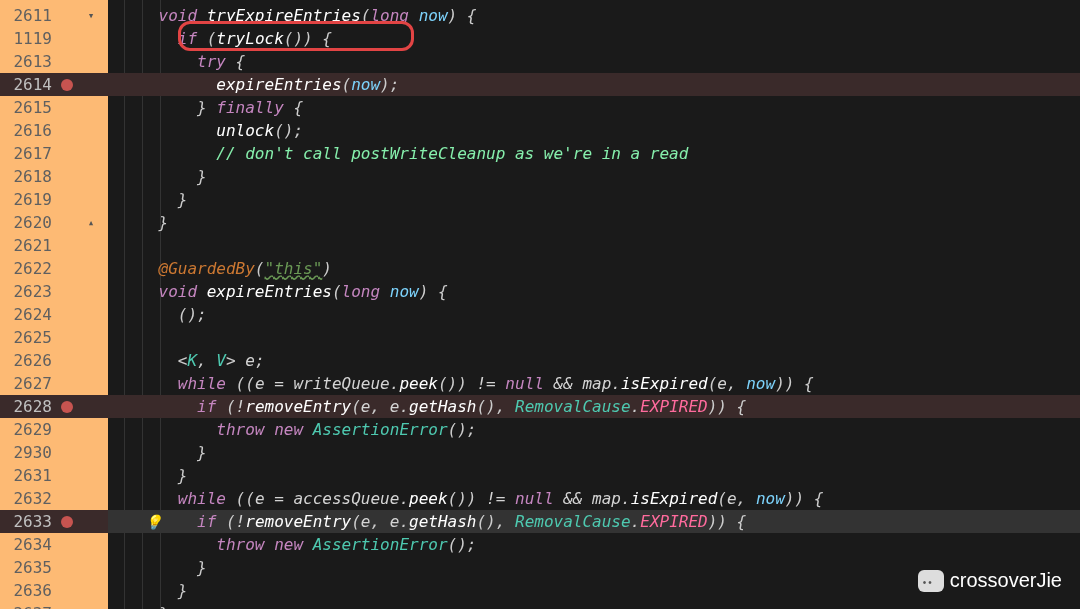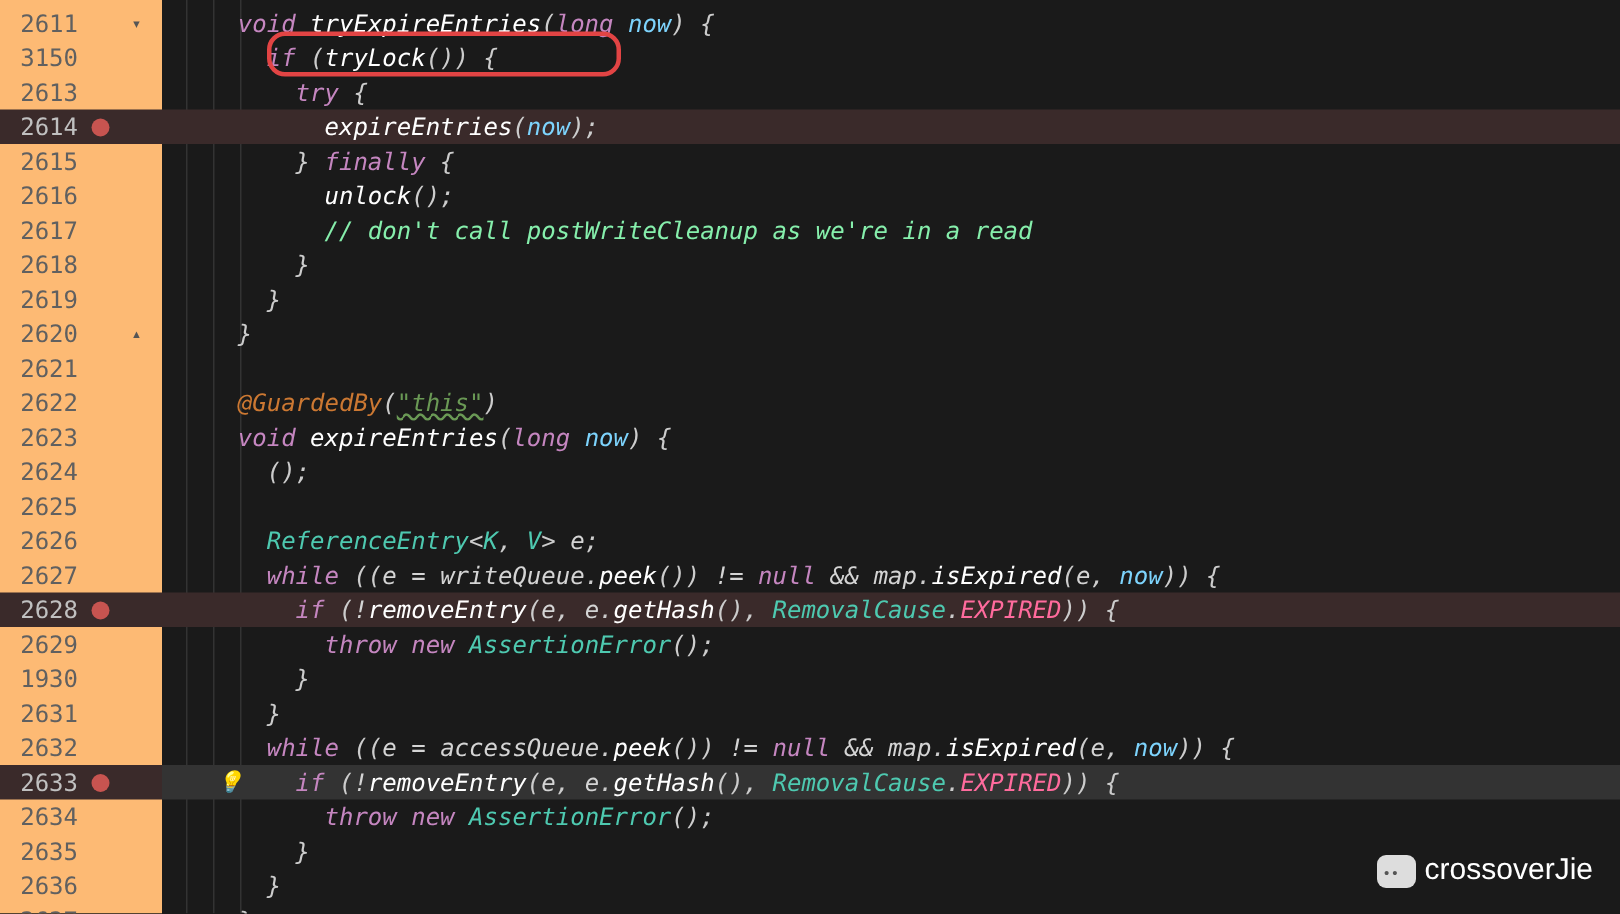--- a/index.html
+++ b/index.html
@@ -40,21 +40,21 @@
 <body>
 
 <div class="editor">
   <div class="gutter">
       <div class="ln">
         <span class="num">2611</span>
         <span class="bp"></span>
         <span class="fold">▾</span>
       </div>
       <div class="ln">
-        <span class="num">3150</span>
+        <span class="num">1119</span>
         <span class="bp"></span>
         <span class="fold"></span>
       </div>
       <div class="ln">
         <span class="num">2613</span>
         <span class="bp"></span>
         <span class="fold"></span>
       </div>
       <div class="ln hl">
         <span class="num">2614</span>
@@ -134,21 +134,21 @@
           <span class="dot"></span>
         </span>
         <span class="fold"></span>
       </div>
       <div class="ln">
         <span class="num">2629</span>
         <span class="bp"></span>
         <span class="fold"></span>
       </div>
       <div class="ln">
-        <span class="num">1930</span>
+        <span class="num">2930</span>
         <span class="bp"></span>
         <span class="fold"></span>
       </div>
       <div class="ln">
         <span class="num">2631</span>
         <span class="bp"></span>
         <span class="fold"></span>
       </div>
       <div class="ln">
         <span class="num">2632</span>
@@ -195,21 +195,21 @@
       <div class="line"><span>          </span><span class="mth">unlock</span><span class="pun">();</span></div>
       <div class="line"><span>          </span><span class="cmt">// don't call postWriteCleanup as we're in a read</span></div>
       <div class="line"><span>        </span><span class="pun">}</span></div>
       <div class="line"><span>      </span><span class="pun">}</span></div>
       <div class="line"><span>    </span><span class="pun">}</span></div>
       <div class="line"><span></span></div>
       <div class="line"><span>    </span><span class="ann">@GuardedBy</span><span class="pun">(</span><span class="annstr">"this"</span><span class="pun">)</span></div>
       <div class="line"><span>    </span><span class="kw">void</span><span class="id"> </span><span class="mth">expireEntries</span><span class="pun">(</span><span class="kw">long</span><span class="id"> </span><span class="param">now</span><span class="pun">) {</span></div>
       <div class="line"><span>      </span><span class="pun">();</span></div>
       <div class="line"><span></span></div>
-      <div class="line"><span>      </span><span class="type">ReferenceEntry</span><span class="pun">&lt;</span><span class="type">K</span><span class="pun">, </span><span class="type">V</span><span class="pun">&gt; </span><span class="id">e</span><span class="pun">;</span></div>
+      <div class="line"><span>      </span><span class="pun">&lt;</span><span class="type">K</span><span class="pun">, </span><span class="type">V</span><span class="pun">&gt; </span><span class="id">e</span><span class="pun">;</span></div>
       <div class="line"><span>      </span><span class="kw">while</span><span class="id"> </span><span class="pun">((</span><span class="id">e</span><span class="op"> = </span><span class="id">writeQueue</span><span class="pun">.</span><span class="mth">peek</span><span class="pun">()) </span><span class="op">!=</span><span class="id"> </span><span class="kw">null</span><span class="id"> </span><span class="op">&amp;&amp;</span><span class="id"> </span><span class="id">map</span><span class="pun">.</span><span class="mth">isExpired</span><span class="pun">(</span><span class="id">e</span><span class="pun">, </span><span class="param">now</span><span class="pun">)) {</span></div>
       <div class="line hl"><span>        </span><span class="kw">if</span><span class="id"> </span><span class="pun">(</span><span class="op">!</span><span class="mth">removeEntry</span><span class="pun">(</span><span class="id">e</span><span class="pun">, </span><span class="id">e</span><span class="pun">.</span><span class="mth">getHash</span><span class="pun">(), </span><span class="type">RemovalCause</span><span class="pun">.</span><span class="const">EXPIRED</span><span class="pun">)) {</span></div>
       <div class="line"><span>          </span><span class="kw">throw</span><span class="id"> </span><span class="kw">new</span><span class="id"> </span><span class="type">AssertionError</span><span class="pun">();</span></div>
       <div class="line"><span>        </span><span class="pun">}</span></div>
       <div class="line"><span>      </span><span class="pun">}</span></div>
       <div class="line"><span>      </span><span class="kw">while</span><span class="id"> </span><span class="pun">((</span><span class="id">e</span><span class="op"> = </span><span class="id">accessQueue</span><span class="pun">.</span><span class="mth">peek</span><span class="pun">()) </span><span class="op">!=</span><span class="id"> </span><span class="kw">null</span><span class="id"> </span><span class="op">&amp;&amp;</span><span class="id"> </span><span class="id">map</span><span class="pun">.</span><span class="mth">isExpired</span><span class="pun">(</span><span class="id">e</span><span class="pun">, </span><span class="param">now</span><span class="pun">)) {</span></div>
       <div class="line hl cur"><span>        </span><span class="kw">if</span><span class="id"> </span><span class="pun">(</span><span class="op">!</span><span class="mth">removeEntry</span><span class="pun">(</span><span class="id">e</span><span class="pun">, </span><span class="id">e</span><span class="pun">.</span><span class="mth">getHash</span><span class="pun">(), </span><span class="type">RemovalCause</span><span class="pun">.</span><span class="const">EXPIRED</span><span class="pun">)) {</span></div>
       <div class="line"><span>          </span><span class="kw">throw</span><span class="id"> </span><span class="kw">new</span><span class="id"> </span><span class="type">AssertionError</span><span class="pun">();</span></div>
       <div class="line"><span>        </span><span class="pun">}</span></div>
       <div class="line"><span>      </span><span class="pun">}</span></div>

